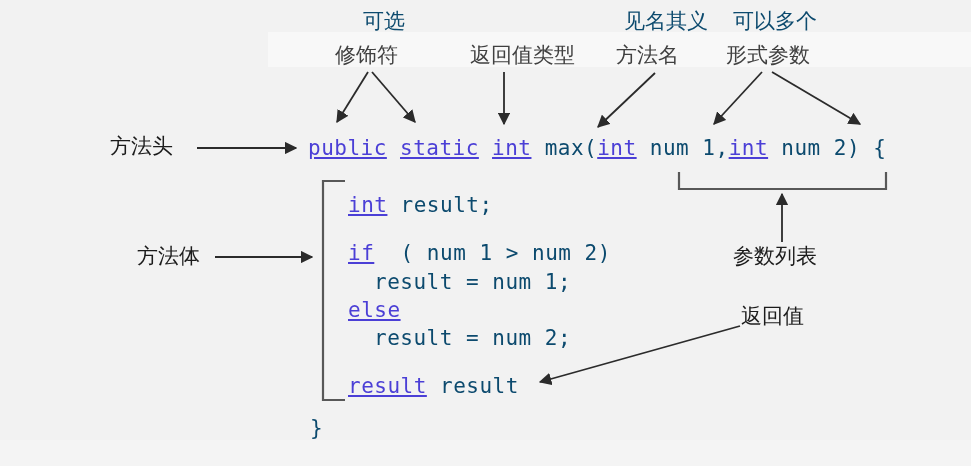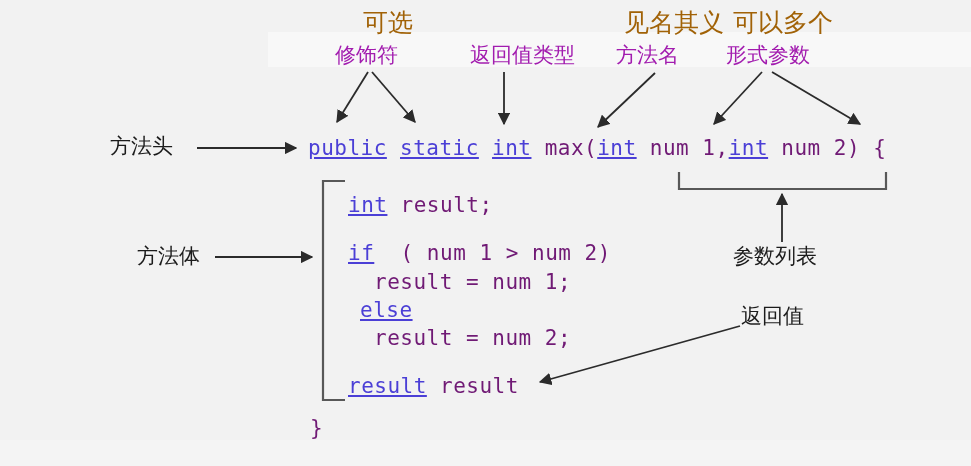--- a/index.html
+++ b/index.html
@@ -10,35 +10,35 @@
     overflow:hidden;
   }
   #stage{position:relative;width:971px;height:466px;background:#f2f2f2;}
 
   
   .band{position:absolute;background:#f8f8f8;}
   .band-top{left:268px;top:32px;width:703px;height:35px;}
   .band-bottom{left:0;top:440px;width:971px;height:26px;background:#f4f4f4;}
 
   .lbl{position:absolute;white-space:nowrap;line-height:1;}
-  .lbl-red{color:#a16207;font-size:25px;}
-  .lbl-black{color:#a21caf;font-size:21px;}
+  .lbl-red{color:#0c4a6e;font-size:21px;}
+  .lbl-black{color:#404040;font-size:21px;}
   .lbl-cn{color:#1b1b1b;font-size:21px;}
 
   .code{
     position:absolute;
     font-family:"DejaVu Sans Mono","Liberation Mono",monospace;
     font-size:21px;
     letter-spacing:0.5px;
     white-space:pre;
     color:#3a3a3a;
     line-height:1;
   }
   .kw{color:#4b3fd6;text-decoration:underline;}
-  .id{color:#701a75;}
+  .id{color:#0c4a6e;}
 
   svg.overlay{position:absolute;left:0;top:0;width:971px;height:466px;pointer-events:none;}
 </style>
 </head>
 <body>
 
 <div id="stage">
 
   <div class="band band-top"></div>
   <div class="band band-bottom"></div>
@@ -59,21 +59,21 @@
   <div class="lbl lbl-cn" style="left:741px;top:305px;">返回值</div>
 
   <div class="code" style="left:308px;top:138px;"><span class="kw">public</span><span class="id"> </span><span class="kw">static</span><span class="id"> </span><span class="kw">int</span><span class="id"> </span><span class="id">max(</span><span class="kw">int</span><span class="id"> num 1,</span><span class="kw">int</span><span class="id"> num 2) {</span></div>
 
   <div class="code" style="left:348px;top:195px;"><span class="kw">int</span><span class="id"> result;</span></div>
 
   <div class="code" style="left:348px;top:243px;"><span class="kw">if</span><span class="id">  ( num 1 &gt; num 2)</span></div>
 
   <div class="code" style="left:374px;top:272px;"><span class="id">result = num 1;</span></div>
 
-  <div class="code" style="left:348px;top:300px;margin-left:12px;"><span class="kw">else</span></div>
+  <div class="code" style="left:348px;top:300px;"><span class="kw">else</span></div>
 
   <div class="code" style="left:374px;top:328px;"><span class="id">result = num 2;</span></div>
 
   <div class="code" style="left:348px;top:376px;"><span class="kw">result</span><span class="id"> result</span></div>
 
   <div class="code" style="left:310px;top:418px;"><span class="id">}</span></div>
 
   <svg class="overlay" viewBox="0 0 971 466">
     <defs>
       <marker id="ah" viewBox="0 0 10 10" refX="9" refY="5" markerWidth="7" markerHeight="7" orient="auto-start-reverse">

